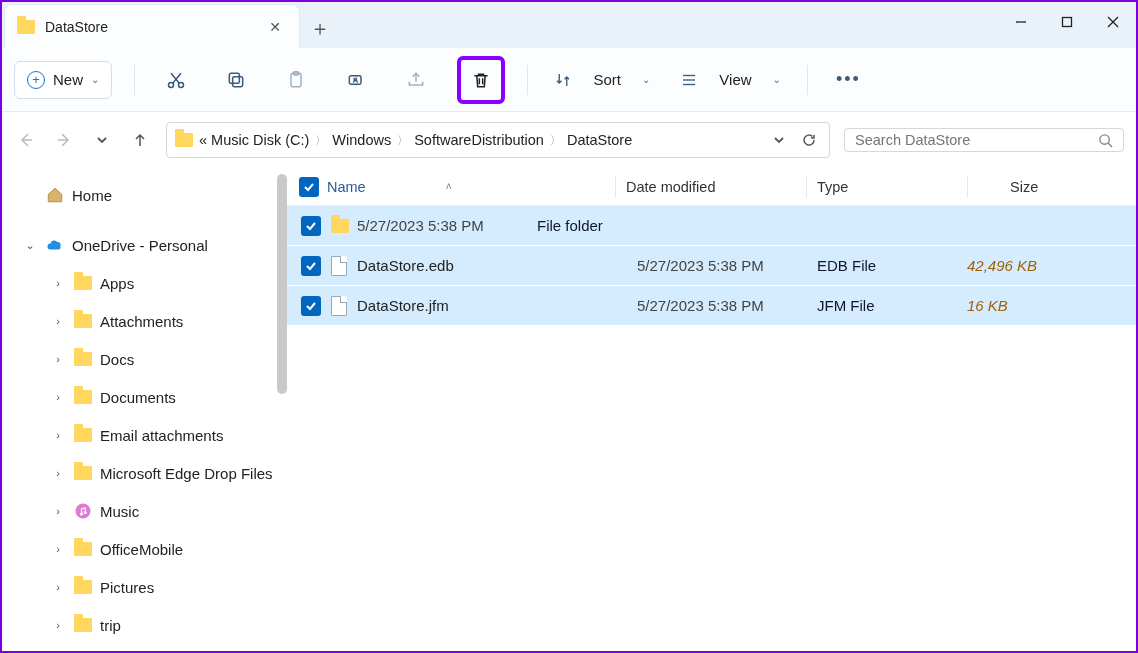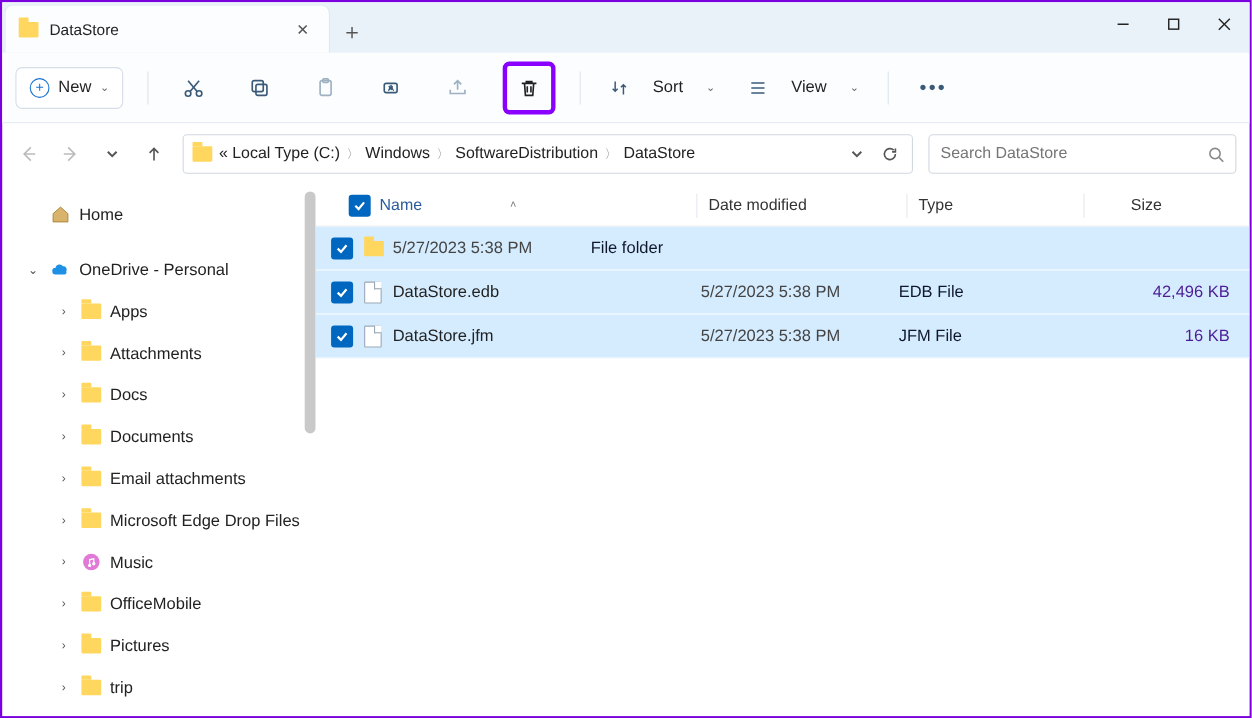--- a/index.html
+++ b/index.html
@@ -39,56 +39,56 @@
   .addrrow { height:56px; display:flex; align-items:center; padding:0 12px; gap:14px;}
   .navbtn { width:24px; height:24px; display:flex; align-items:center; justify-content:center; color:#555; cursor:pointer;}
   .navbtn.disabled{color:#bbb;cursor:default;}
   .navbtn svg{width:16px;height:16px;}
   .addrbar { flex:1; height:36px; border:1px solid #d0d8e0; border-radius:4px; display:flex; align-items:center; padding:0 8px; gap:6px;}
   .addrbar .facon { width:18px; height:14px; background:#ffd75e; border-radius:1px; position:relative; }
   .addrbar .facon::before { content:""; position:absolute; top:-4px; left:0; width:9px; height:4px; background:#ffd75e; border-radius:1px 1px 0 0;}
   .crumbs { flex:1; display:flex; align-items:center; gap:4px; font-size:14.5px; color:#222; overflow:hidden;}
   .crumb { cursor:pointer; white-space:nowrap;}
   .csep{ color:#888; font-size:11px; padding:0 2px;}
-  .searchbar { width:280px; height:36px; border:1px solid #d0d8e0; border-radius:4px; display:flex; align-items:center; padding:0 10px; gap:8px; color:#888;}
+  .searchbar { width:280px; height:24px; border:1px solid #d0d8e0; border-radius:4px; display:flex; align-items:center; padding:0 10px; gap:8px; color:#888;}
   .searchbar input { border:none; outline:none; flex:1; font-size:14.5px; color:#333; background:transparent;}
   .searchbar svg{width:15px;height:15px;color:#888;}
   
   .body { flex:1; display:flex; overflow:hidden;}
   .sidebar { width:285px; border-right:0; overflow-y:auto; padding-top:8px; position:relative;}
   .sidebar::-webkit-scrollbar{width:14px;}
   .sidebar-scroll-track{position:absolute;right:0;top:6px;width:10px;height:220px;background:#c9c9c9;border-radius:5px;}
   .srow { height:38px; display:flex; align-items:center; gap:8px; font-size:15px; color:#222; cursor:pointer; padding-right:6px;}
   .srow .exp { width:16px; font-size:11px; color:#555; text-align:center;}
   .srow .noexp{width:16px;}
   .srow svg{width:18px;height:18px;}
   .folder-i { width:18px; height:14px; background:#ffd75e; border-radius:1px; position:relative; flex-shrink:0;}
   .folder-i::before{content:"";position:absolute;top:-4px;left:0;width:9px;height:4px;background:#ffd75e;border-radius:1px 1px 0 0;}
   .depth0{padding-left:20px;} .depth2{padding-left:48px;}
   
   .filepane { flex:1; display:flex; flex-direction:column;}
-  .cols { height:38px; display:flex; align-items:center; border-bottom:1px solid #eef2f6; font-size:14.5px; color:#2b5b9a; padding-left:30px;}
+  .cols { height:38px; display:flex; align-items:center; border-bottom:1px solid #eef2f6; font-size:14.5px; color:#2b5b9a; padding-left:12px;}
   .cols .hcb { width:28px;}
   .cols .hname{ width:288px; display:flex; align-items:center; gap:80px;}
   .cols .hdate{ width:180px; color:#333;}
   .cols .htype{ width:150px; color:#333;}
   .cols .hsize{ flex:1; color:#333;margin-left:32px;}
   .sorter{font-size:10px;color:#777;}
   .hdiv{width:1px;height:22px;background:#e3e9ef;margin-right:10px;}
   .rows { }
   .frow { height:40px; display:flex; align-items:center; background:#d5ecff; border-bottom:1px solid #fff; font-size:15px; color:#222; padding-left:14px;}
   .cb { width:20px; height:20px; background:#0067c0; border-radius:3px; display:flex; align-items:center; justify-content:center; color:#fff; font-size:12px; margin-right:10px; cursor:pointer;}
   .cb svg{width:12px;height:12px;}
   .ficon{width:26px;display:flex;align-items:center;}
   .file-i{width:16px;height:20px;border:1.5px solid #9aa9b6;border-radius:1px;position:relative;background:#fff;}
   .file-i::before{content:"";position:absolute;right:-1px;top:-1px;width:6px;height:6px;background:#fff;border-left:1.5px solid #9aa9b6;border-bottom:1.5px solid #9aa9b6;}
   .cname{width:280px;}
   .cdate{width:180px;color:#444;}
   .ctype{width:150px;color:#0f172a;}
-  .csize{flex:1;text-align:right;padding-right:18px;color:#4c1d95;}
+  .csize{flex:1;padding-right:18px;color:#a16207;font-style:italic;}
 </style>
 </head>
 <body>
 
 <div class="window">
 
   <div class="titlebar">
     <div class="tab">
       <span class="facon"></span>
       <span class="tab-title">DataStore</span>
@@ -200,21 +200,21 @@
       </div>
     <div class="navbtn">
         <svg viewBox="0 0 16 16" fill="none" stroke="currentColor" stroke-width="1.5">
           <path d="M8 14 V3 M4 7 l4-4 4 4"></path>
         </svg>
       </div>
     <div class="addrbar">
       <span class="facon"></span>
       <div class="crumbs">
         <span class="crumb">«</span>
-        <span class="crumb">Local Type (C:)</span>
+        <span class="crumb">Music Disk (C:)</span>
         <span class="csep">〉</span>
         <span class="crumb">Windows</span>
         <span class="csep">〉</span>
         <span class="crumb">SoftwareDistribution</span>
         <span class="csep">〉</span>
         <span class="crumb">DataStore</span>
       </div>
       <div class="navbtn">
           <svg viewBox="0 0 16 16" fill="none" stroke="currentColor" stroke-width="1.8">
             <path d="M4 6 l4 4 4-4"></path>

